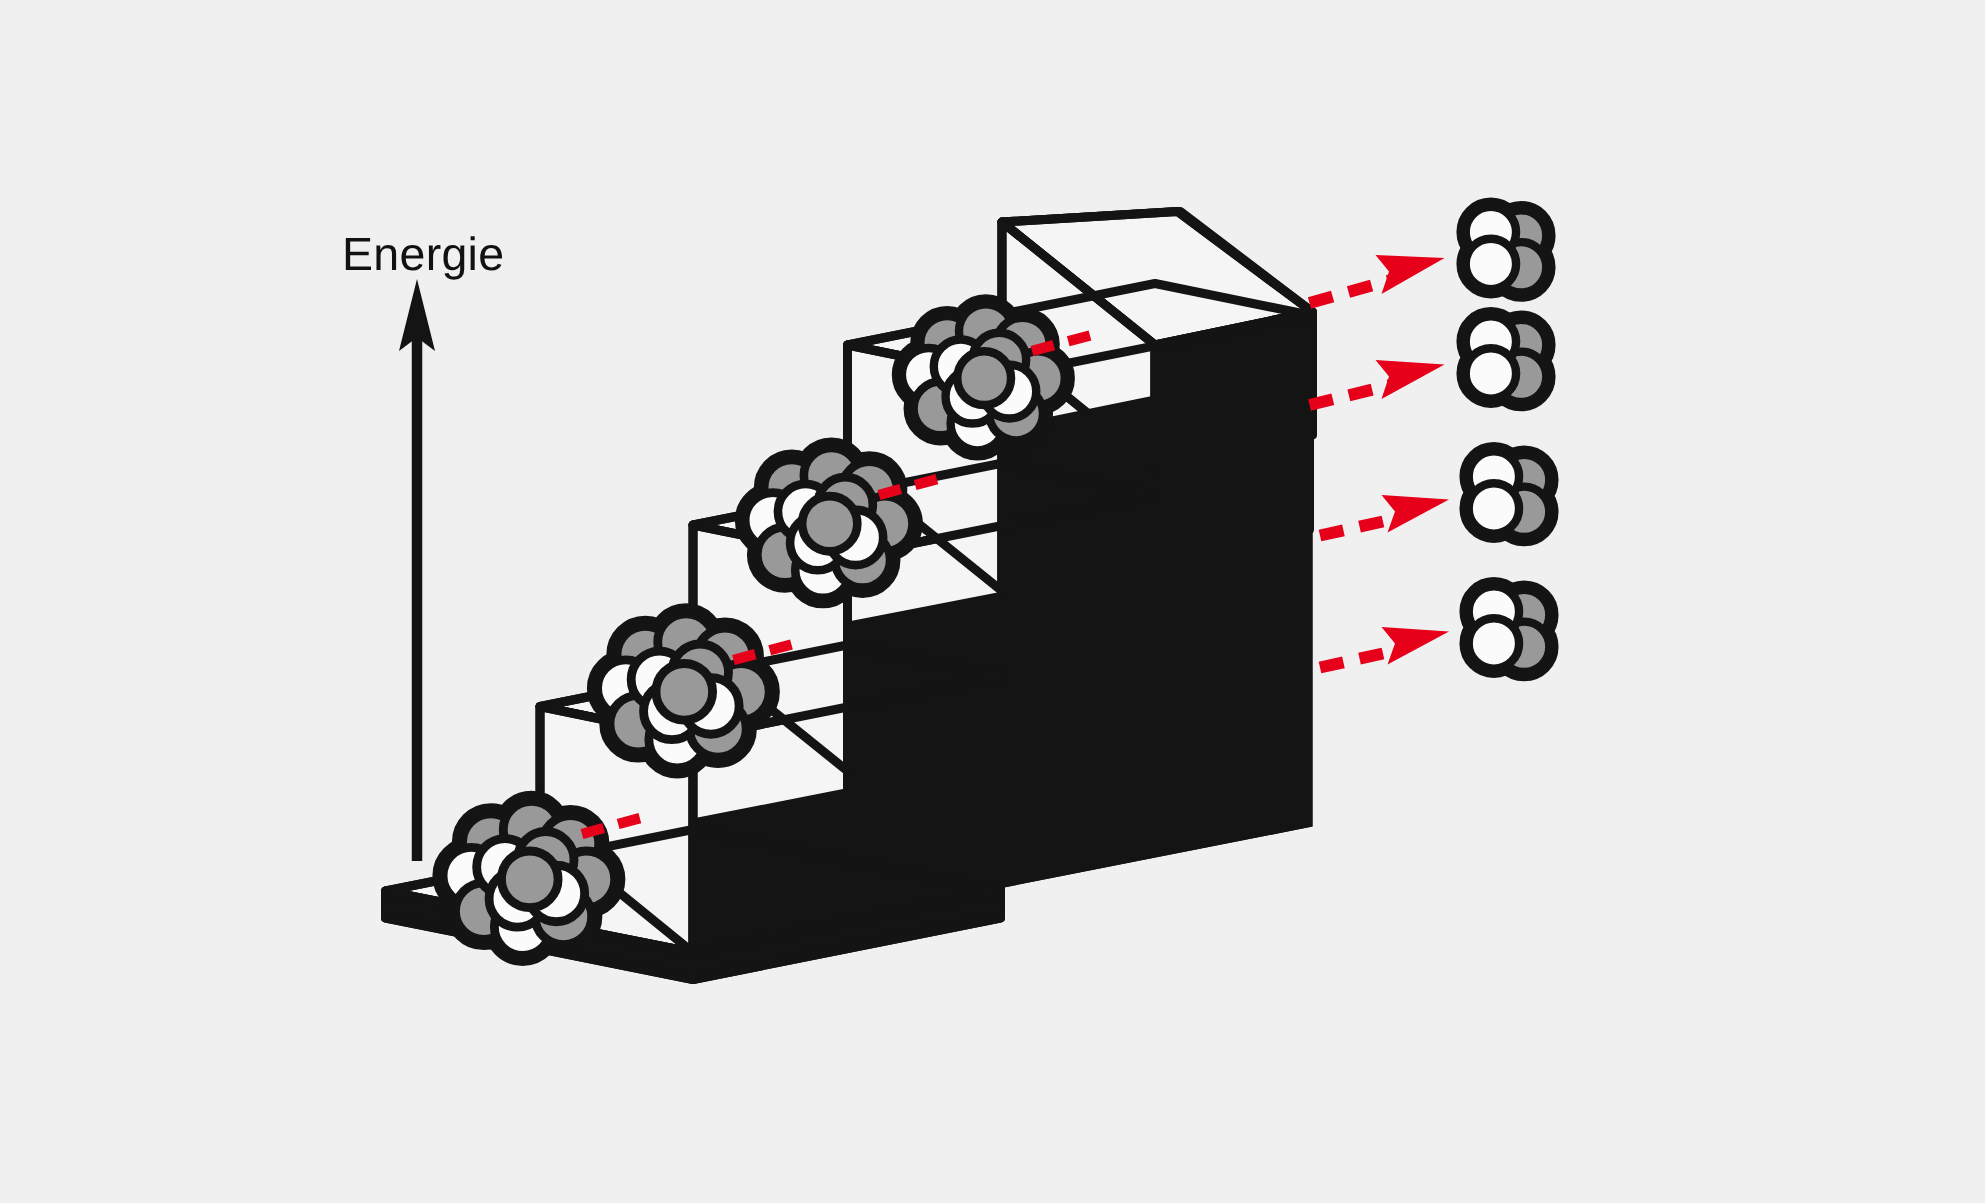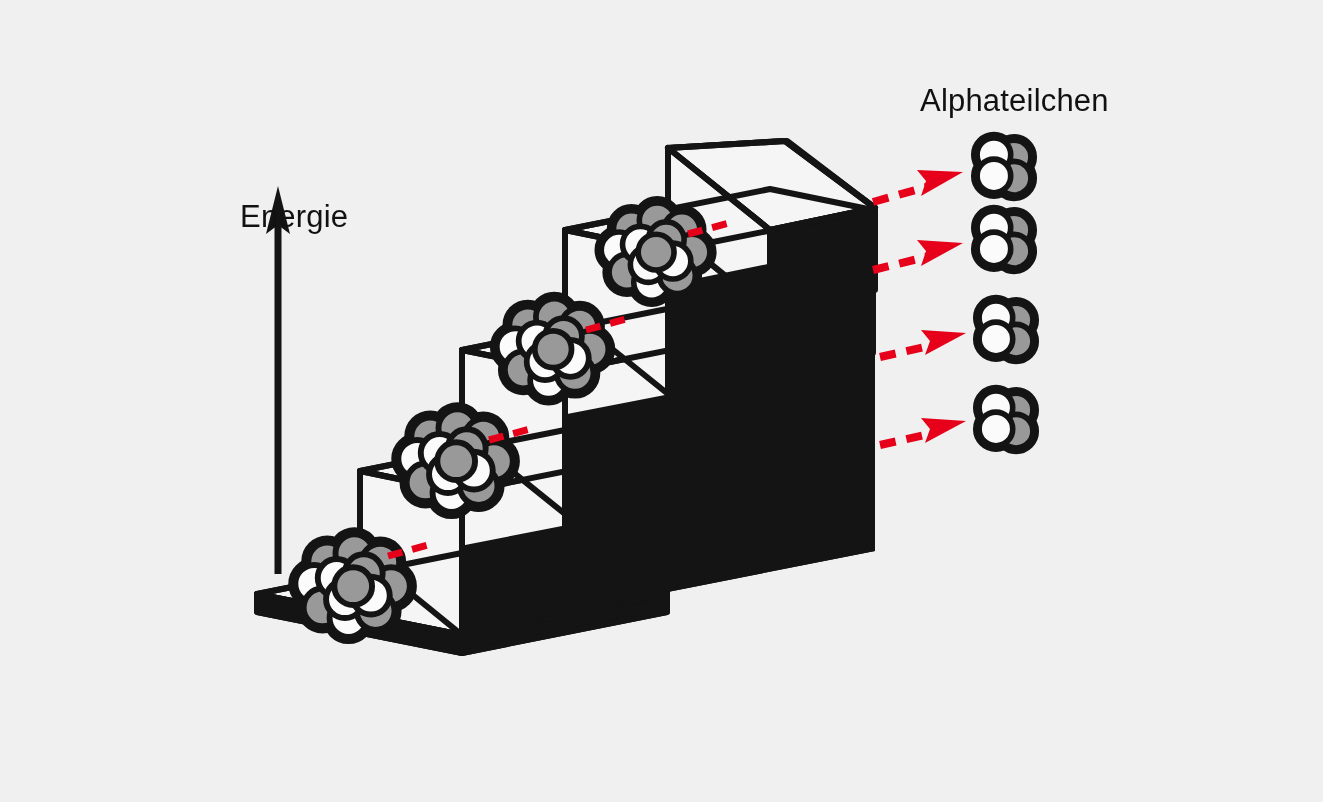--- a/index.html
+++ b/index.html
@@ -26,21 +26,21 @@
   }
   .lbl {
     position: absolute;
     color: #111111;
     font-family: "Liberation Sans", sans-serif;
     font-size: 31px;
     font-weight: 400;
     letter-spacing: 0.2px;
     white-space: nowrap;
   }
-  #label-energie { left: 240px; top: 152px; margin-top: 47px; }
+  #label-energie { left: 228px; top: 152px; }
   #label-alpha   { left: 920px; top: 83px; }
 </style>
 </head>
 <body>
 
 <div id="stage">
 
   <svg id="scene" viewBox="0 0 1323 802" xmlns="http://www.w3.org/2000/svg">
 
     <defs>
@@ -311,15 +311,14 @@
           <circle cx="9" cy="10" r="15" fill="#999999"></circle>
           <circle cx="-9" cy="-11" r="15" fill="#fbfbfb"></circle>
           <circle cx="-9" cy="8" r="15" fill="#fbfbfb"></circle>
         </g>
       </g>
     </g>
   </svg>
 
   <div class="lbl" id="label-energie">Energie</div>
 
-  <div class="lbl" id="label-alpha">Alphateilchen</div>
 
 </div>
 
 </body></html>

